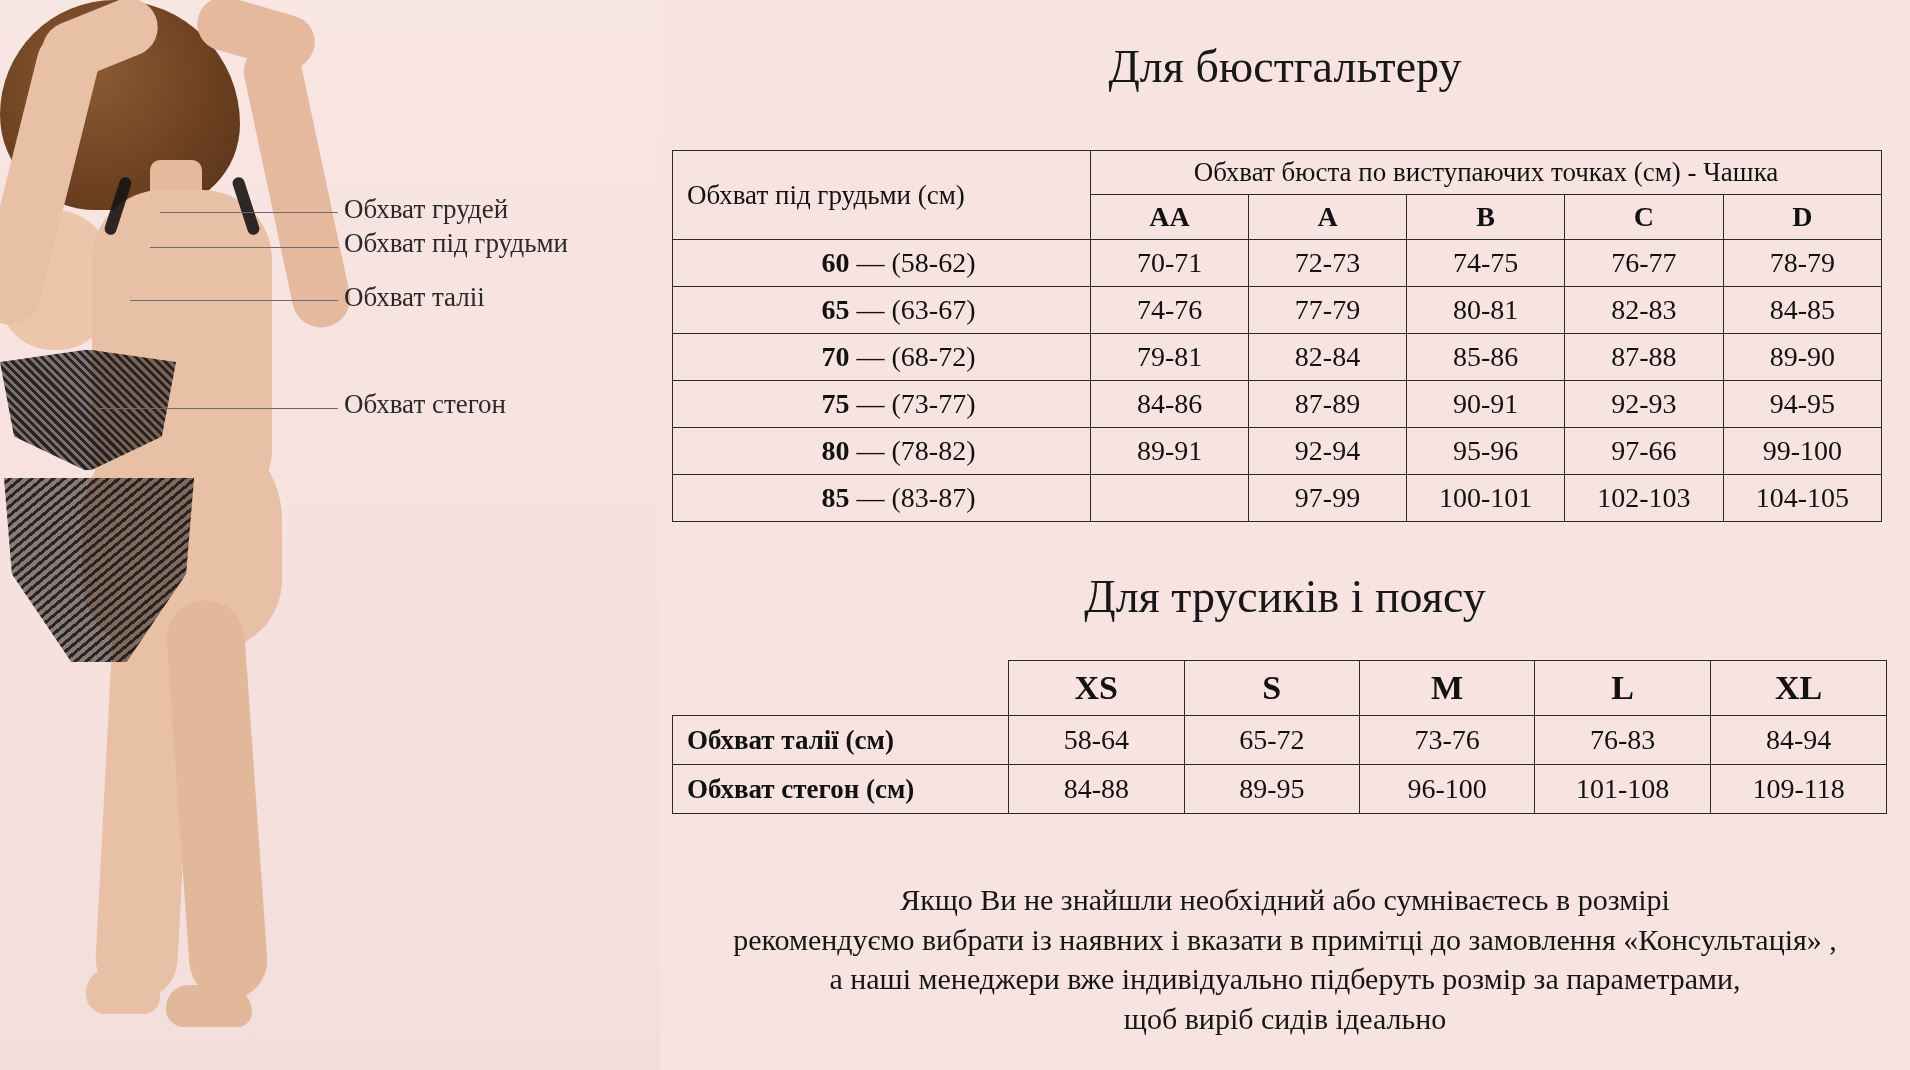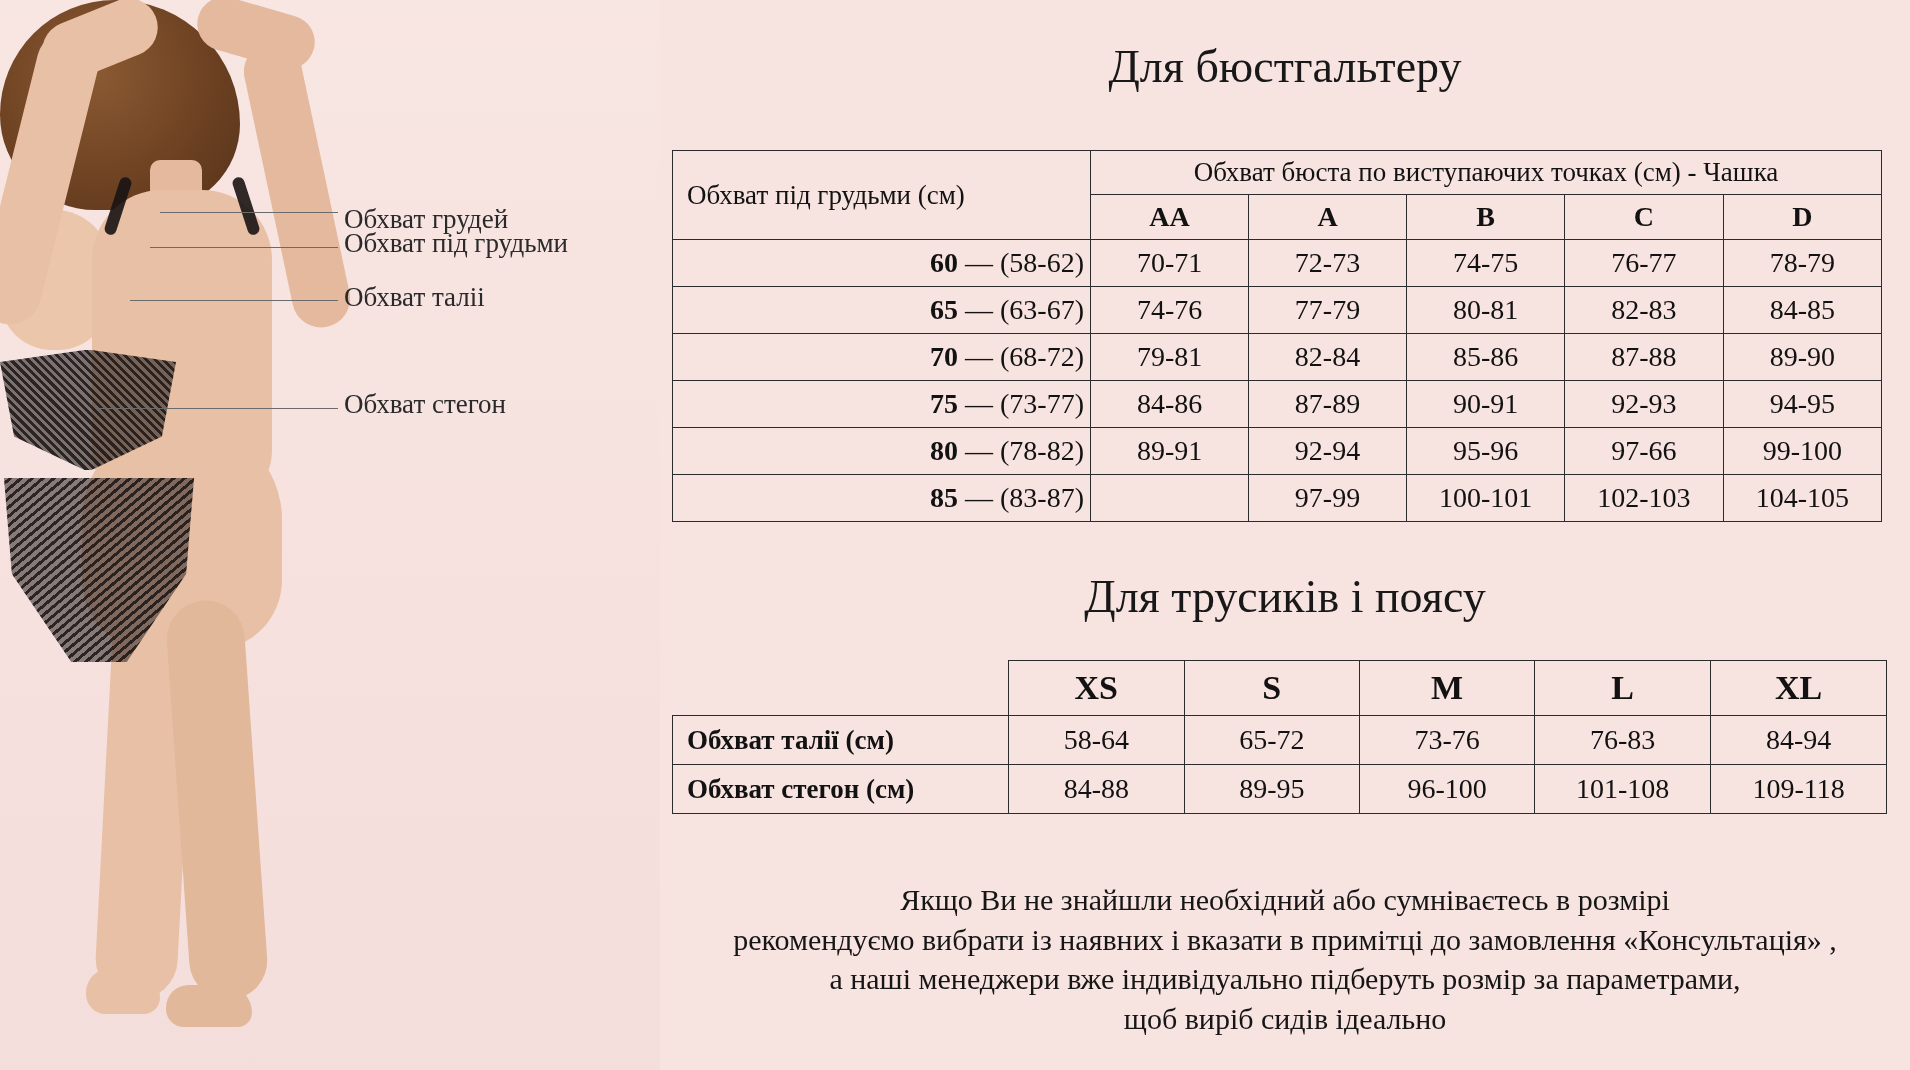--- a/index.html
+++ b/index.html
@@ -184,21 +184,21 @@
     width: 1210px;
   }
   #bra-table .hdr-left {
     font-size: 27px;
     width: 400px;
     padding: 10px 14px;
     text-align: left;
   }
   #bra-table .hdr-span { font-size: 27px; padding: 6px; }
   #bra-table .cup { font-weight: bold; font-size: 28px; padding: 6px; }
-  #bra-table .row-head { text-align: right; padding-left: 40px; font-size: 28px; }
+  #bra-table .row-head { text-align: center; padding-left: 40px; font-size: 28px; }
   #bra-table .row-head b { font-weight: bold; }
   #bra-table td.val { font-size: 28px; padding: 7px 4px; }
   #bra-table col.c-band { width: 400px; }
   #bra-table col.c-cup { width: 162px; }
 
   
   #panty-table {
     position: absolute;
     left: 12px;
     top: 660px;
@@ -254,21 +254,21 @@
     <div class="lace strap-r"></div>
     <div class="bra"></div>
     <div class="panty"></div>
   </div>
 
   <div class="callout-line" style="left:160px; top:212px; width:178px;"></div>
   <div class="callout-line" style="left:150px; top:247px; width:188px;"></div>
   <div class="callout-line" style="left:130px; top:300px; width:208px;"></div>
   <div class="callout-line" style="left:96px;  top:408px; width:242px;"></div>
 
-  <div class="callout-label" style="left:344px; top:194px;margin-top:10px;">Обхват грудей</div>
+  <div class="callout-label" style="left:344px; top:194px;">Обхват грудей</div>
   <div class="callout-label" style="left:344px; top:228px;">Обхват під грудьми</div>
   <div class="callout-label" style="left:344px; top:282px;">Обхват таліі</div>
   <div class="callout-label" style="left:344px; top:389px;">Обхват стегон</div>
 </div>
 
 <div class="content">
 
   <h1 class="section-title" id="bra-title">Для бюстгальтеру</h1>
 
   <table id="bra-table">

